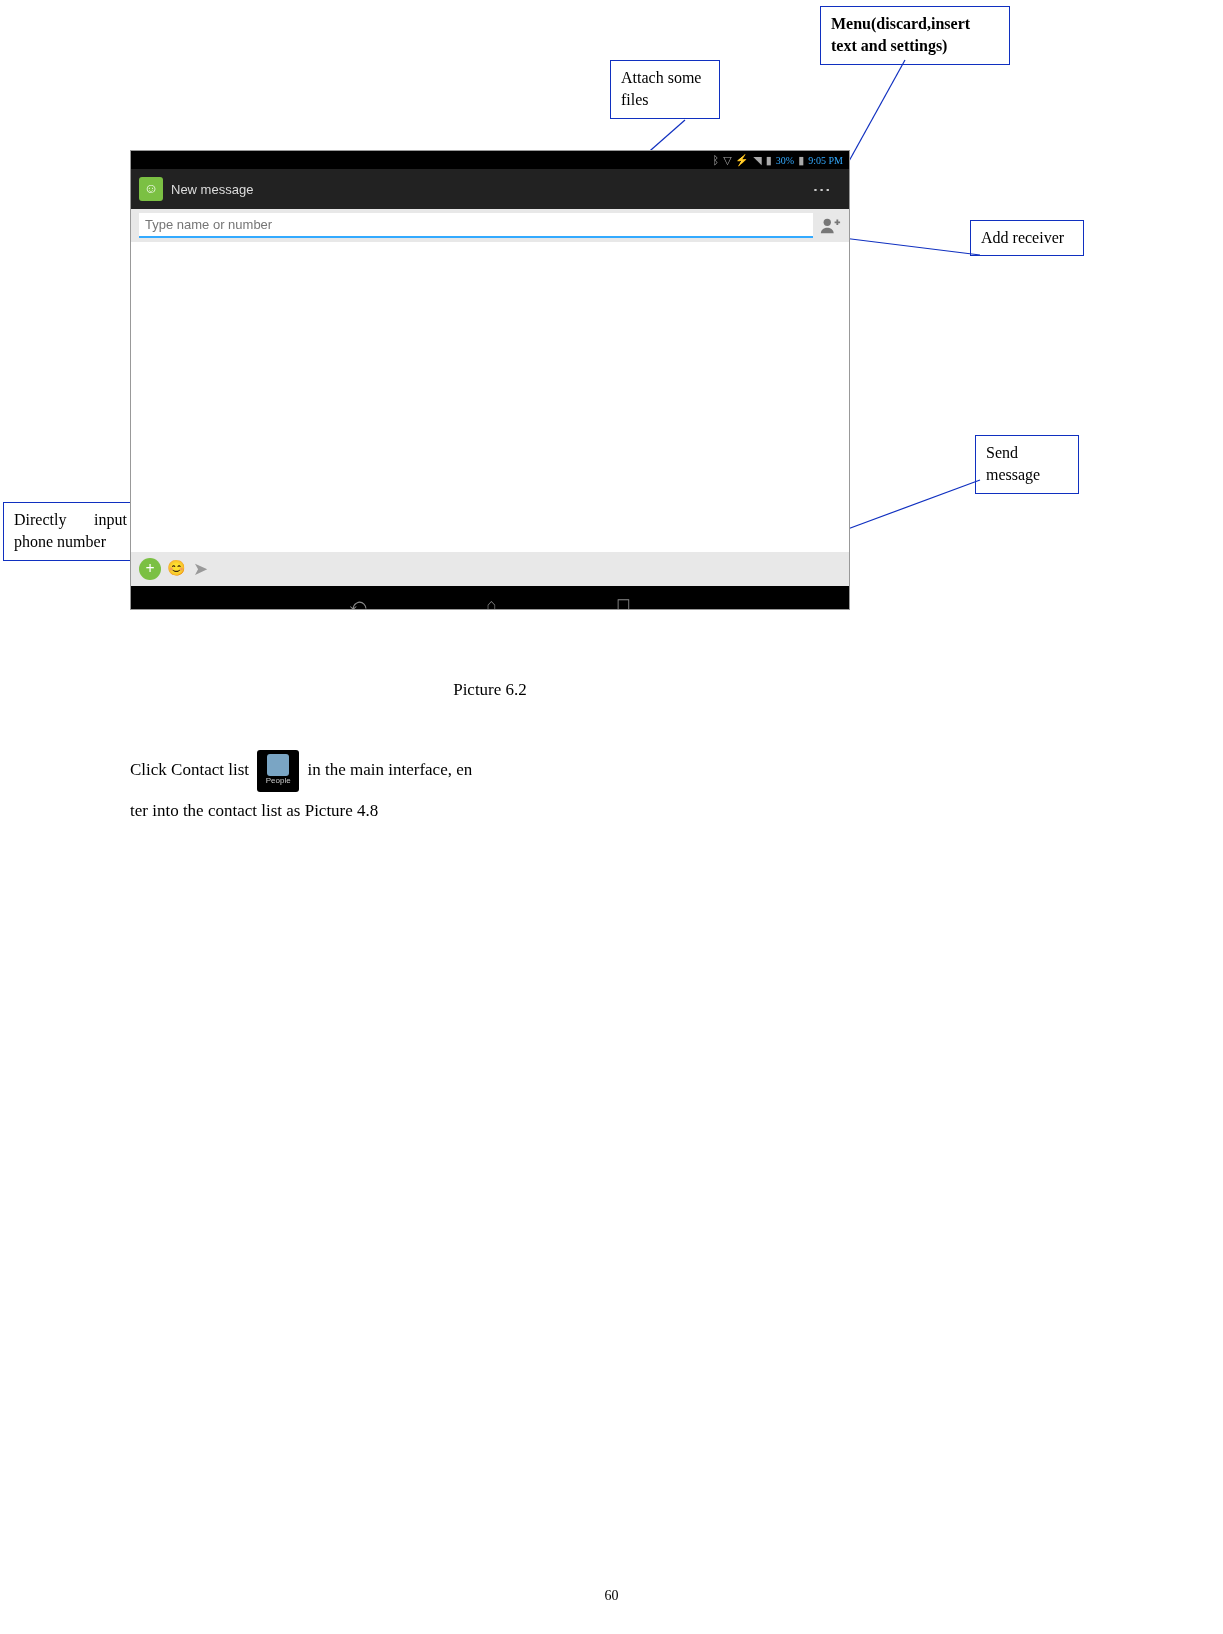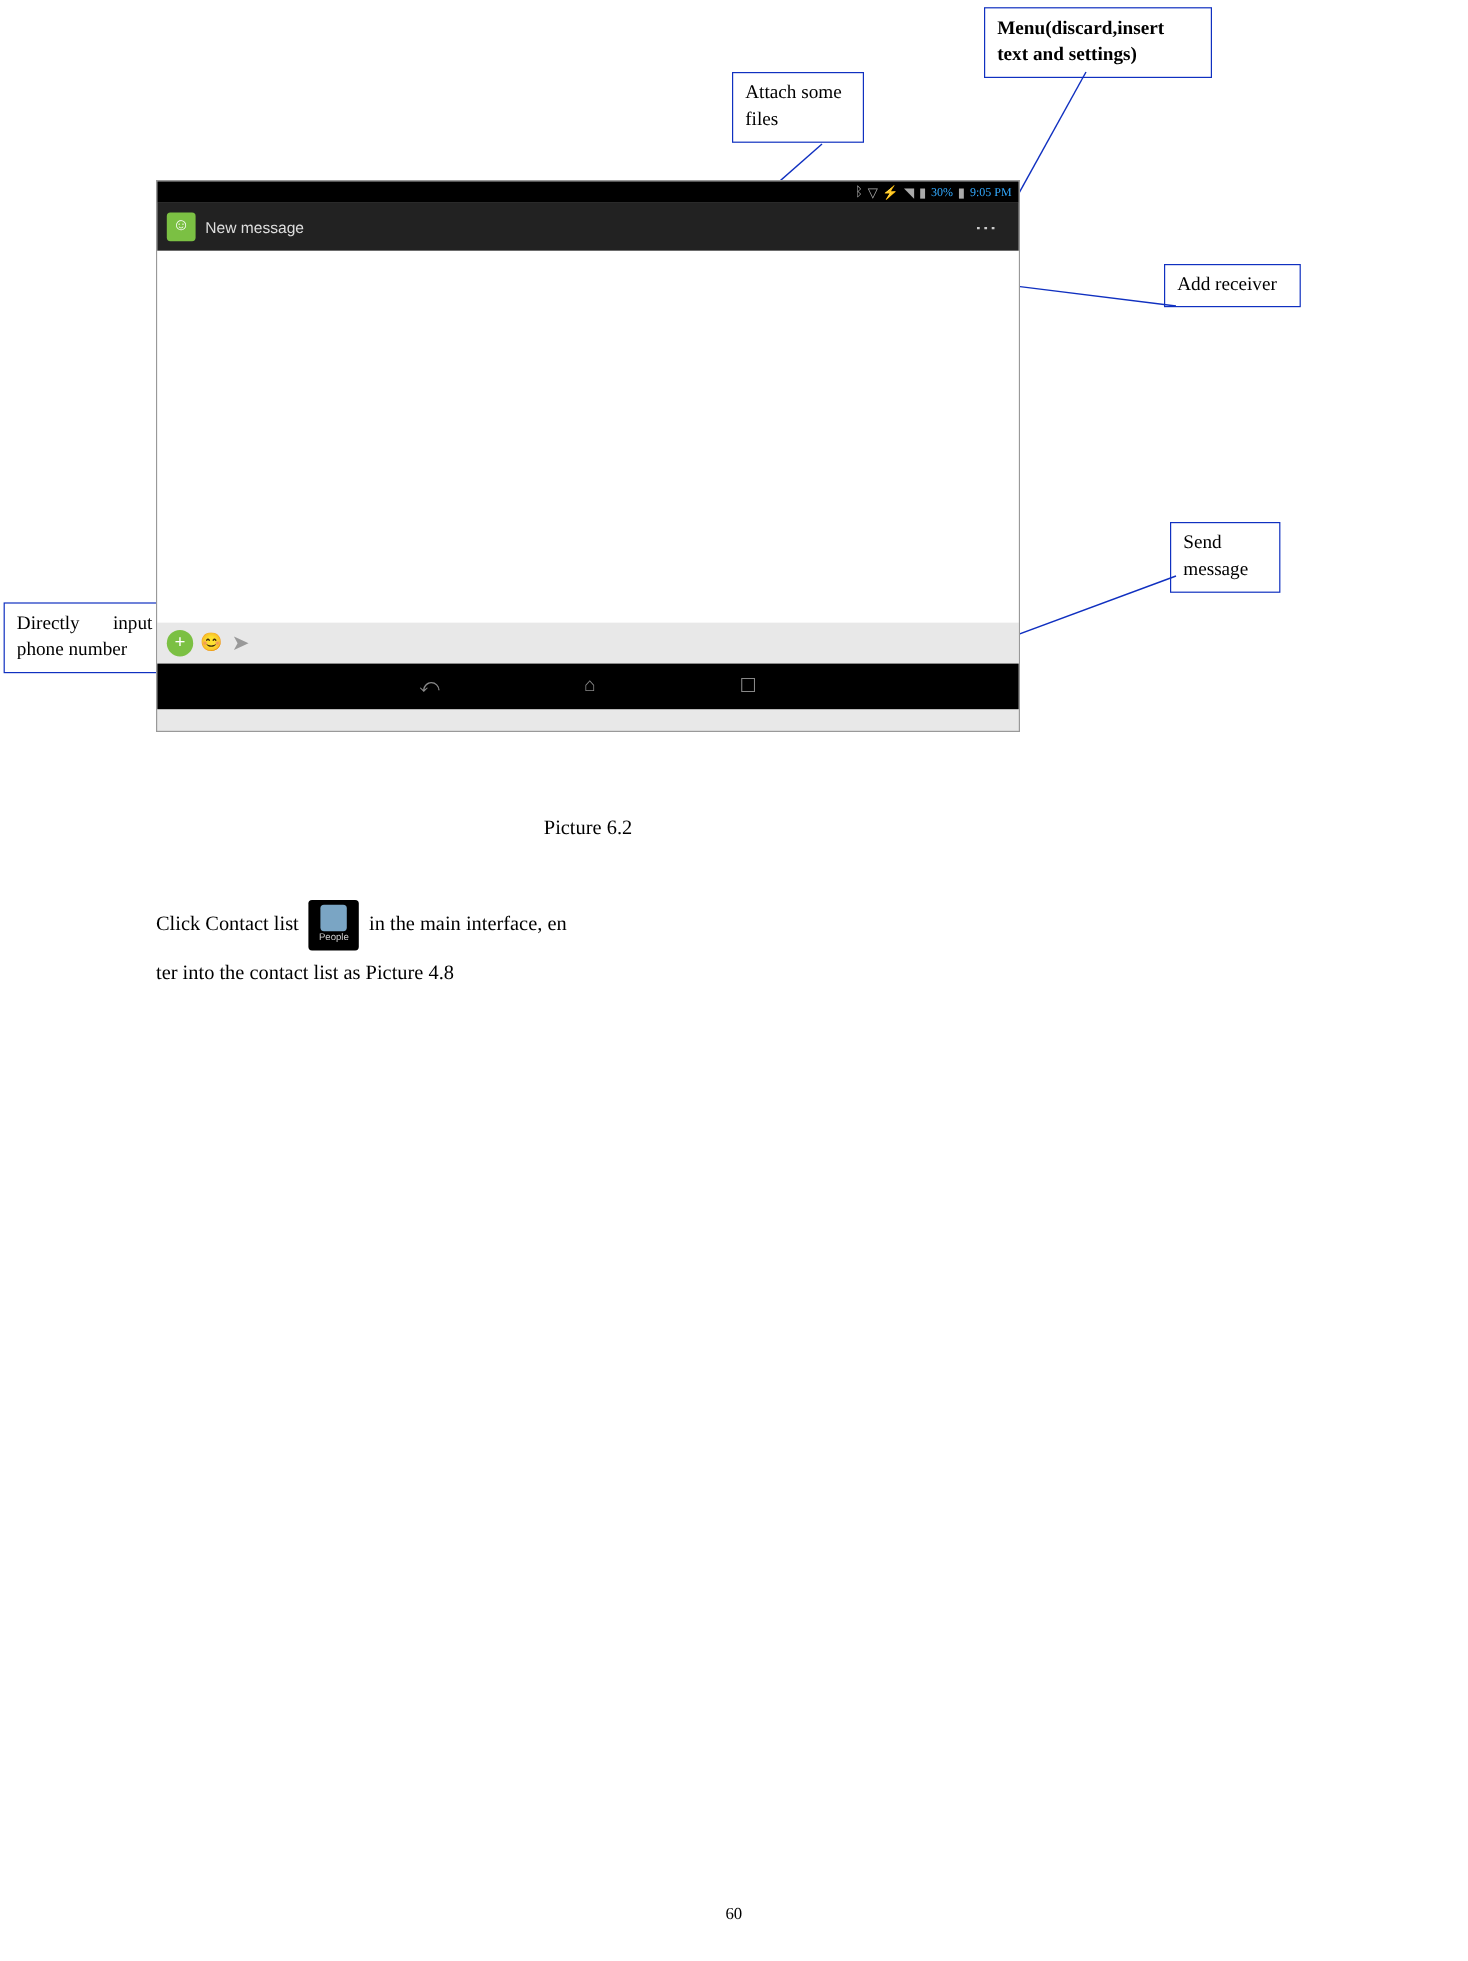--- a/index.html
+++ b/index.html
@@ -168,21 +168,21 @@
     background: #fff;
     padding: 6px 10px;
     font-family: "Times New Roman", serif;
     font-size: 16px;
     line-height: 1.4;
     color: #000;
   }
   #co-menu { left: 820px; top: 6px; width: 190px; font-weight: bold; }
   #co-attach { left: 610px; top: 60px; width: 110px; }
   #co-addrecv { left: 970px; top: 220px; width: 114px; }
-  #co-send { left: 975px; top: 435px; width: 92px; }
+  #co-send { left: 975px; top: 435px; width: 104px; }
   #co-input { left: 3px; top: 502px; width: 135px; text-align: justify; }
 
   svg.leader { position: absolute; overflow: visible; pointer-events: none; }
 
   .caption {
     text-align: center;
     font-weight: normal;
     margin-top: 70px;
     font-size: 17px;
   }
@@ -263,20 +263,30 @@
       <span class="status-ico">▮</span>
       <span class="status-text">9:05 PM</span>
     </div>
     <div class="app-bar">
       <div class="app-bar-left">
         <span class="msg-icon">☺</span>
         <span class="app-title">New message</span>
       </div>
       <span class="kebab">⋮</span>
     </div>
+    <div class="recipient-row">
+      <input class="name-input" placeholder="Type name or number" style="">
+      <span class="add-recv">
+        <svg width="22" height="22" viewBox="0 0 24 24">
+            <circle cx="9" cy="8" r="4" fill="#777"></circle>
+            <path d="M2 20c0-4 4-6 7-6s7 2 7 6" fill="#777"></path>
+            <path d="M17 8h6M20 5v6" stroke="#777" stroke-width="2"></path>
+          </svg>
+      </span>
+    </div>
     <div class="msg-blank"></div>
     <div class="compose-row">
       <span class="attach-btn">+</span>
       <span class="emoji-btn">😊</span>
       <span class="send-btn">➤</span>
     </div>
     <div class="nav-bar">
       <span class="nav-btn">⤺</span>
       <span class="nav-btn">⌂</span>
       <span class="nav-btn">☐</span>

